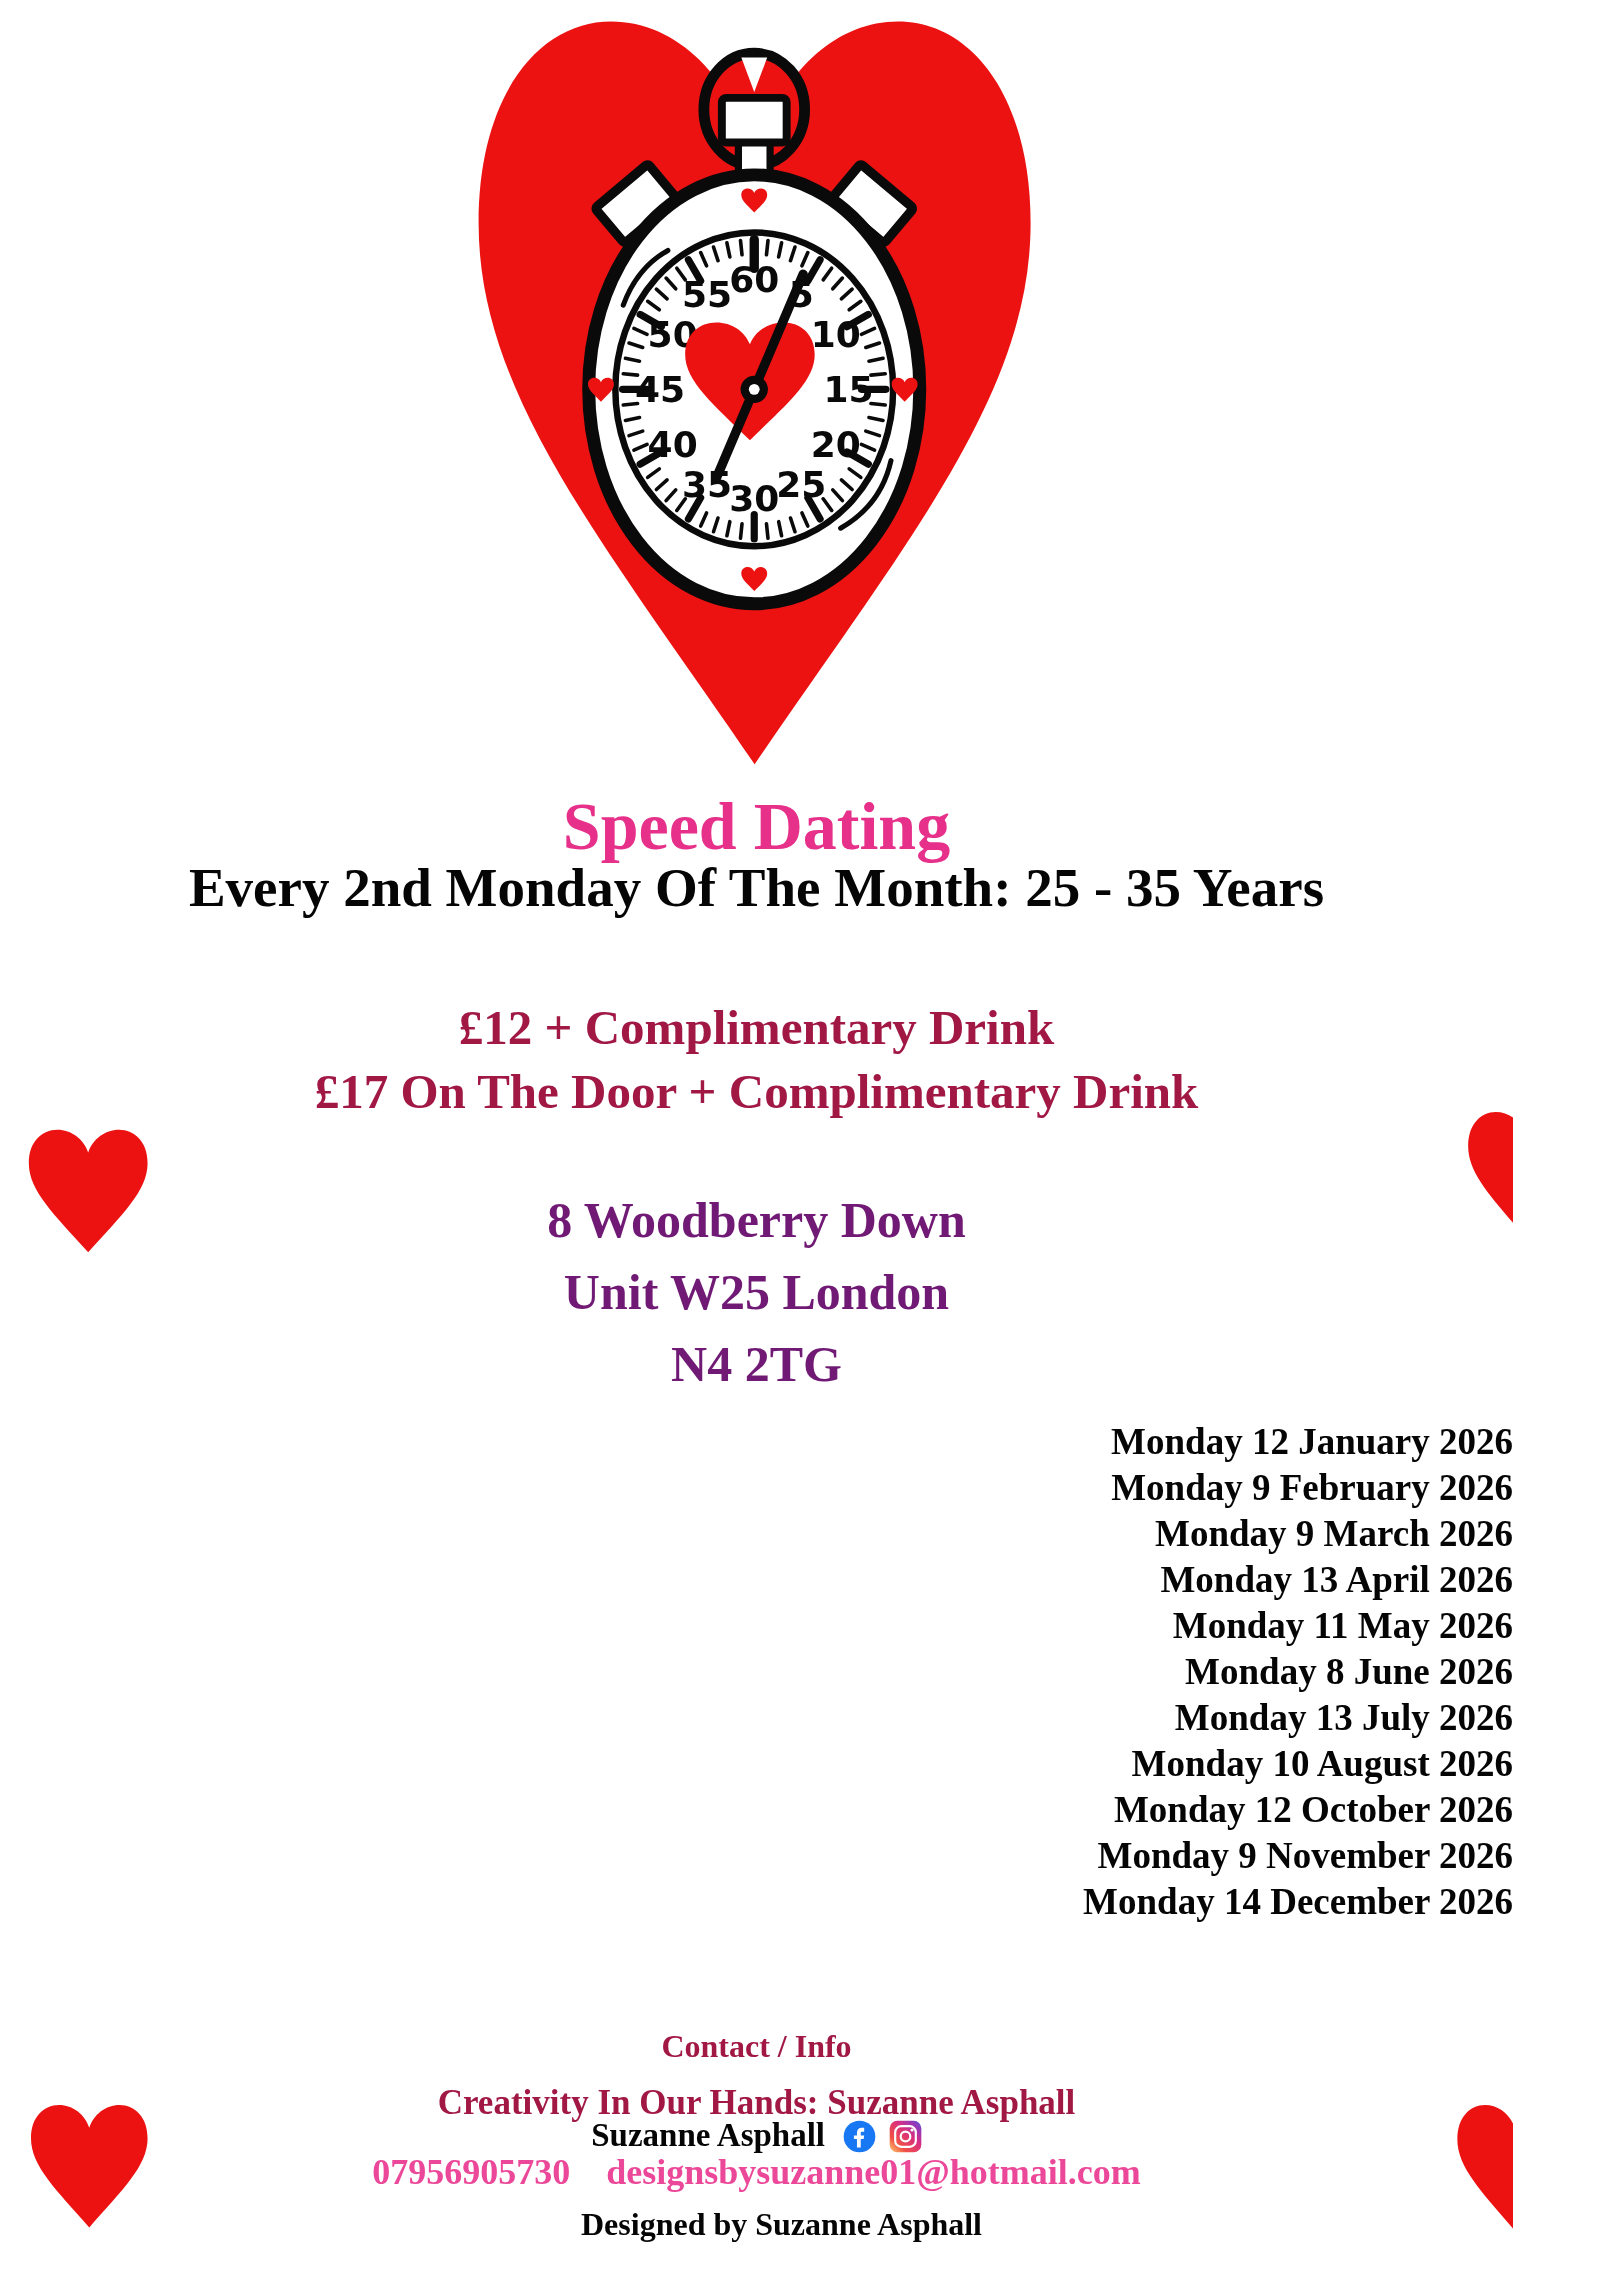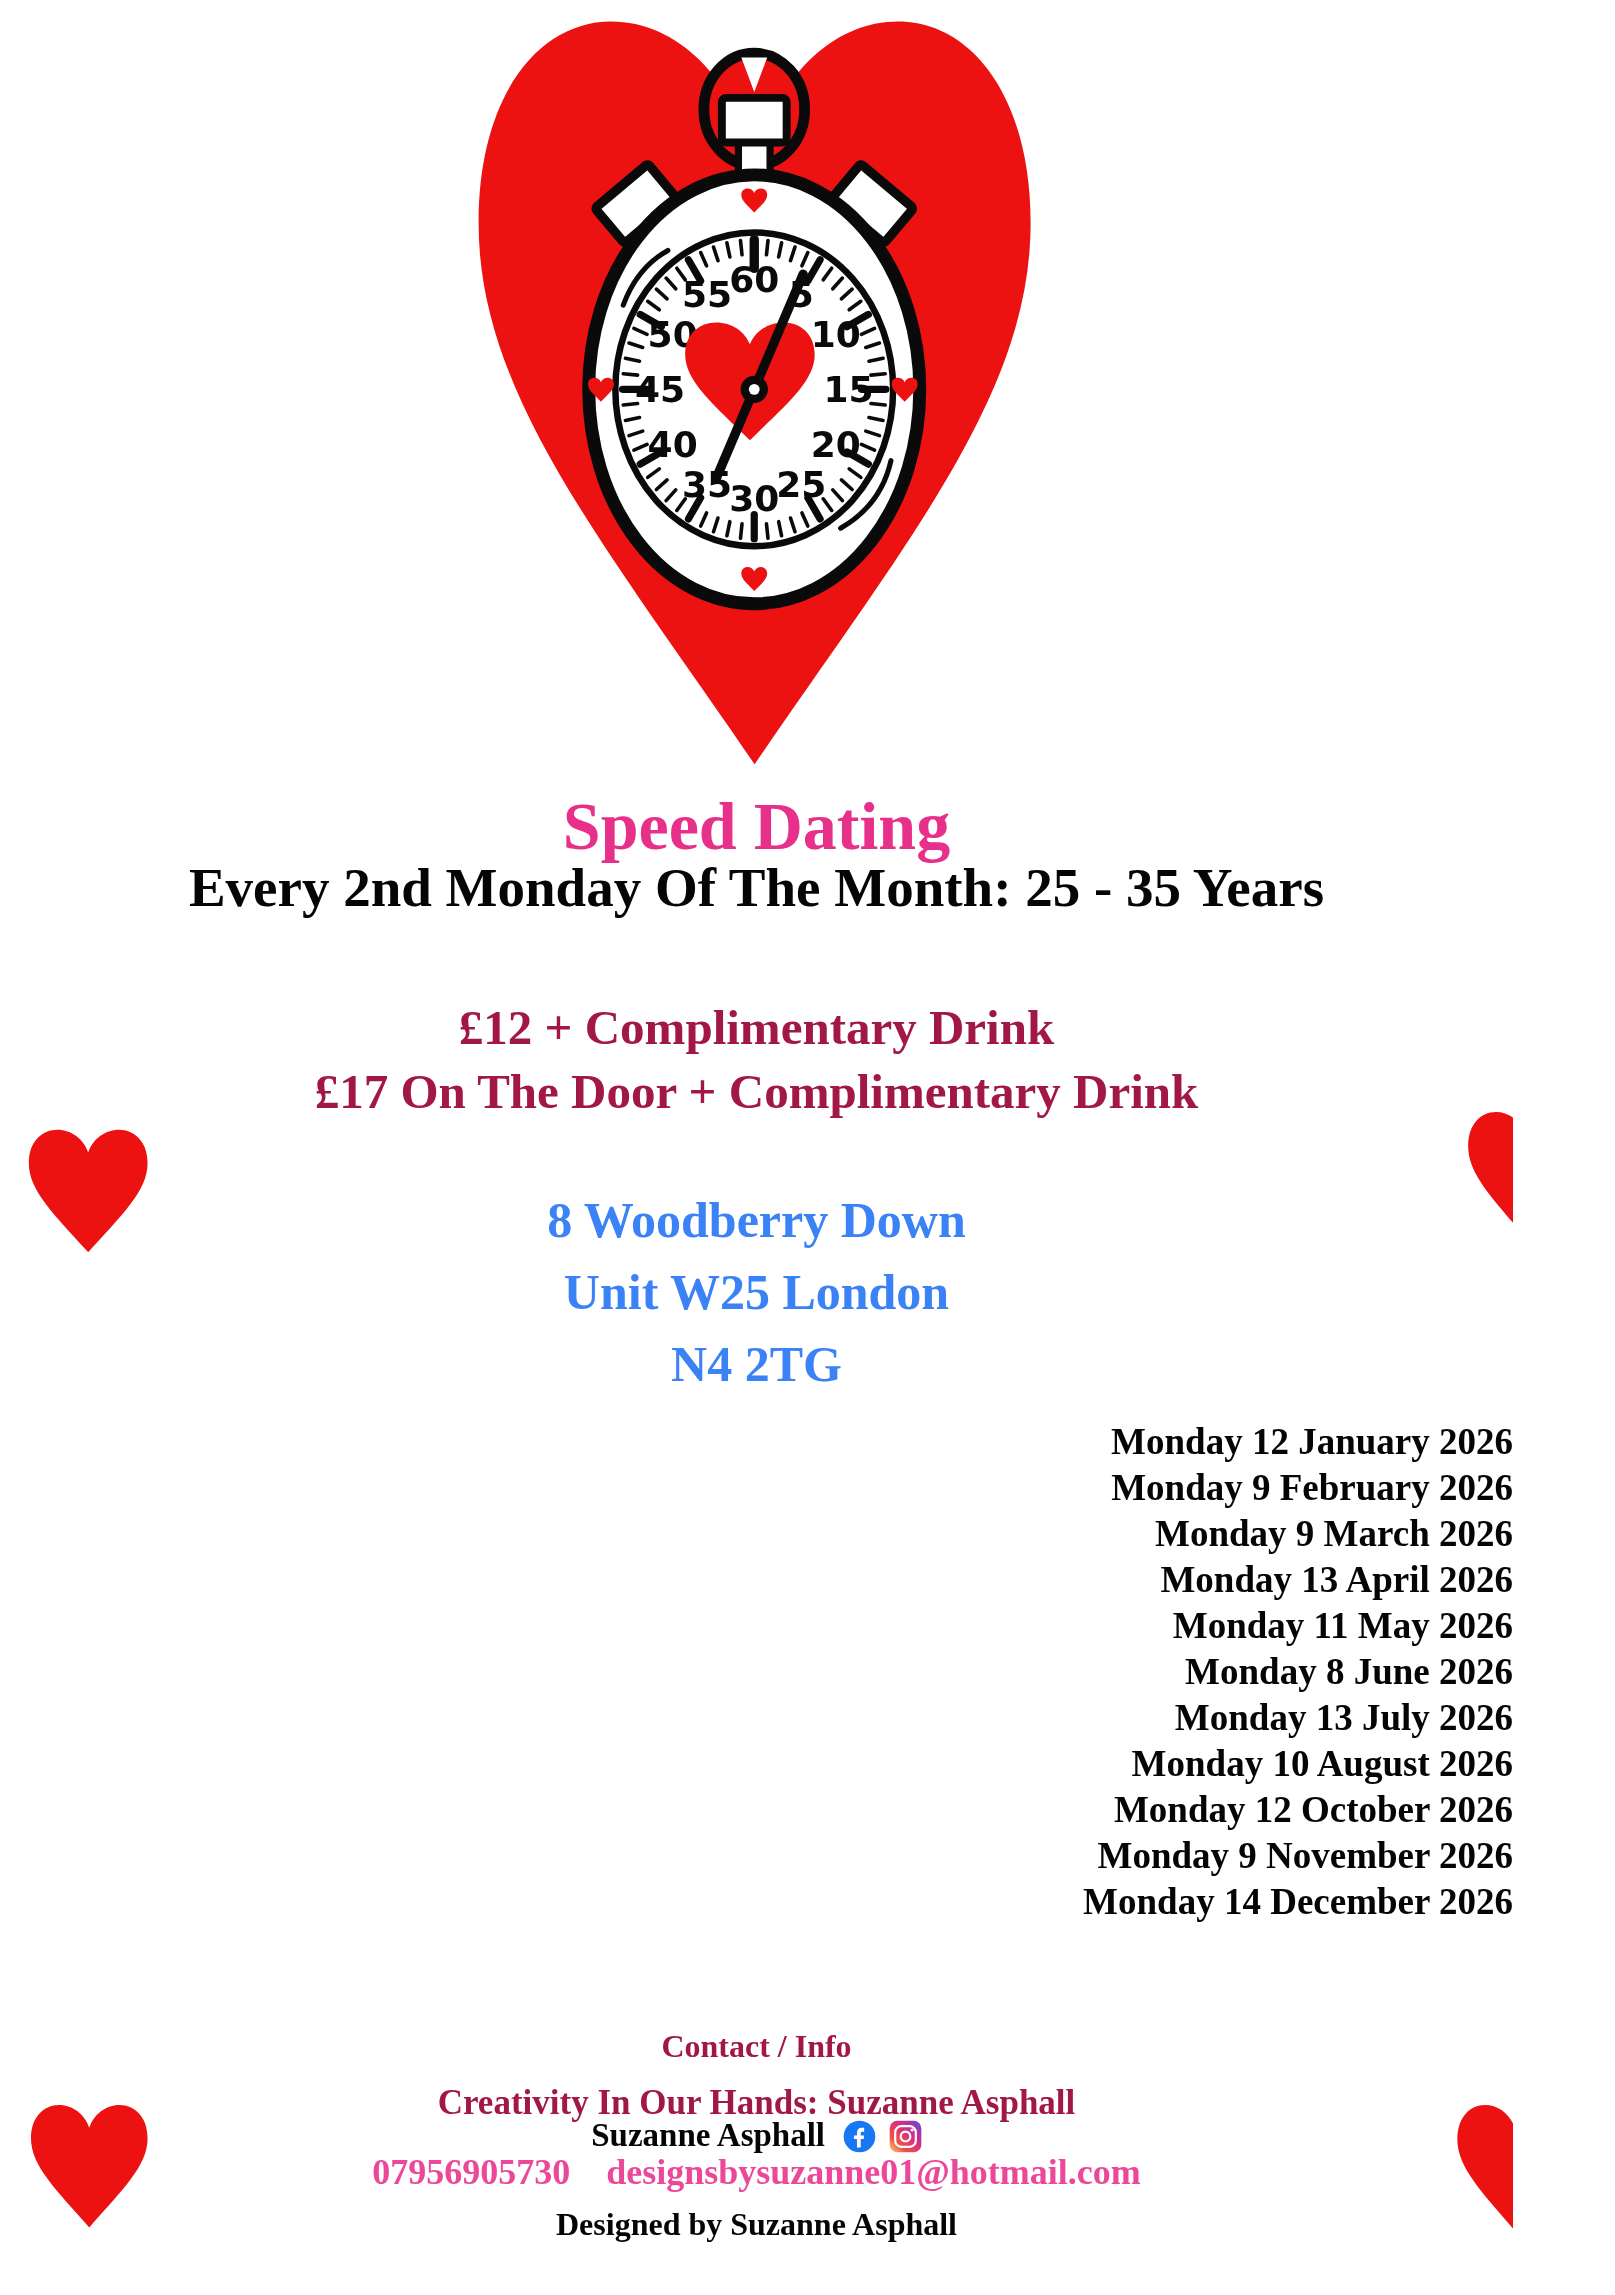--- a/index.html
+++ b/index.html
@@ -5,27 +5,27 @@
   html,body{margin:0;padding:0;background:#ffffff;}
   .page{position:relative;width:1513px;height:2295px;background:#ffffff;overflow:hidden;
         font-family:"Liberation Serif",serif;}
   #hero-svg{position:absolute;left:0;top:0;z-index:0;}
   .txt{position:absolute;left:0;width:100%;text-align:center;font-weight:700;z-index:1;white-space:nowrap;}
   .title{top:775px;font-size:68px;color:#E6308A;margin-top:12px;}
   .schedule{top:856px;font-size:55px;color:#050505;}
   .time{top:934px;font-size:48px;color:#A21845;}
   .price1{top:999px;font-size:49px;color:#A21845;}
   .price2{top:1063px;font-size:49px;color:#A21845;}
-  .addr{top:1184px;font-size:50px;line-height:72px;color:#3b82f6;}
+  .addr{top:1184px;font-size:50px;line-height:72px;color:#701a75;}
   .dates{top:1419px;font-size:37px;line-height:46px;color:#050505;text-align:right;}
   .contact-header{top:2028px;font-size:32px;color:#A21845;}
   .brand{top:2083px;font-size:35px;color:#A21845;}
   .name-line{top:2117px;font-size:33px;color:#050505;}
   .phone-line{top:2151px;font-size:36px;color:#ec4899;}
-  .credit{top:2206px;font-size:32px;color:#050505;}
+  .credit{top:2206px;font-size:32px;color:#050505;padding-left:25px;}
   .name-line .social{display:inline-block;vertical-align:-6.5px;margin-left:10px;}
   .name-line .social + .social{margin-left:4.3px;}
   .email-span{margin-left:27px;}
   #dial-ticks line{stroke:#0a0a0a;stroke-linecap:round;}
   #dial-numbers text{font-family:"DejaVu Sans",sans-serif;font-weight:700;font-size:50px;
                      fill:#0a0a0a;text-anchor:middle;dominant-baseline:central;}
 </style>
 </head>
 <body>
 

